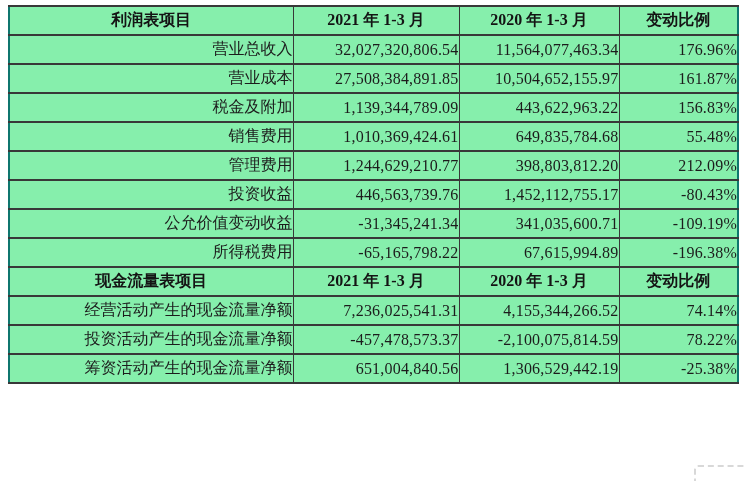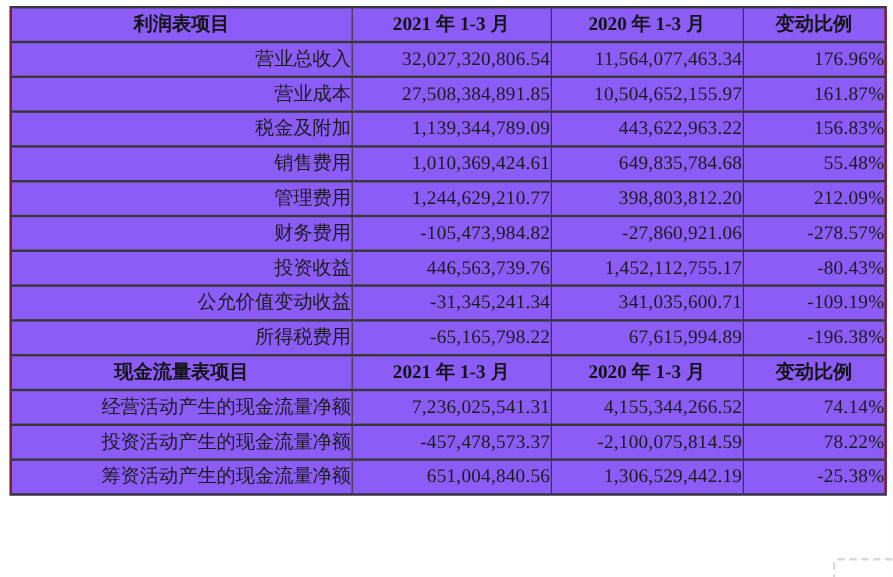--- a/index.html
+++ b/index.html
@@ -17,22 +17,22 @@
     height: 481px;
     background: #ffffff;
   }
   table.fin {
     position: absolute;
     left: 8px;
     top: 5px;
     width: 729px;
     border-collapse: collapse;
     table-layout: fixed;
-    border: 2px solid #7f1d1d;
-    background: #8b5cf6;
+    border: 2px solid #0f766e;
+    background: #86efac;
   }
   table.fin td, table.fin th {
     border-left: 1px solid #383838;
     border-right: 1px solid #383838;
     border-top: 2px solid #383838;
     border-bottom: 2px solid #383838;
     height: 27px;
     font-size: 16px;
     color: #1c1c1c;
     padding: 0;
@@ -115,26 +115,20 @@
       <td class="c-num">649,835,784.68</td>
       <td class="c-pct">55.48%</td>
     </tr>
     <tr>
       <td class="c-label">管理费用</td>
       <td class="c-num">1,244,629,210.77</td>
       <td class="c-num">398,803,812.20</td>
       <td class="c-pct">212.09%</td>
     </tr>
     <tr>
-      <td class="c-label">财务费用</td>
-      <td class="c-num">-105,473,984.82</td>
-      <td class="c-num">-27,860,921.06</td>
-      <td class="c-pct">-278.57%</td>
-    </tr>
-    <tr>
       <td class="c-label">投资收益</td>
       <td class="c-num">446,563,739.76</td>
       <td class="c-num">1,452,112,755.17</td>
       <td class="c-pct">-80.43%</td>
     </tr>
     <tr>
       <td class="c-label">公允价值变动收益</td>
       <td class="c-num">-31,345,241.34</td>
       <td class="c-num">341,035,600.71</td>
       <td class="c-pct">-109.19%</td>

